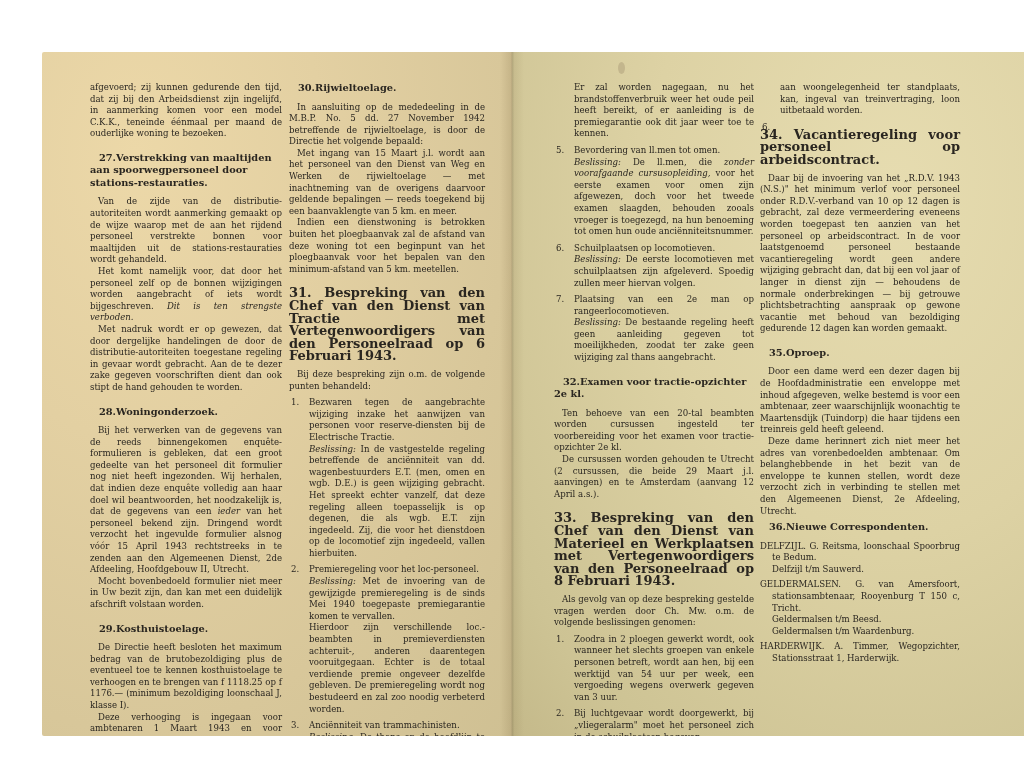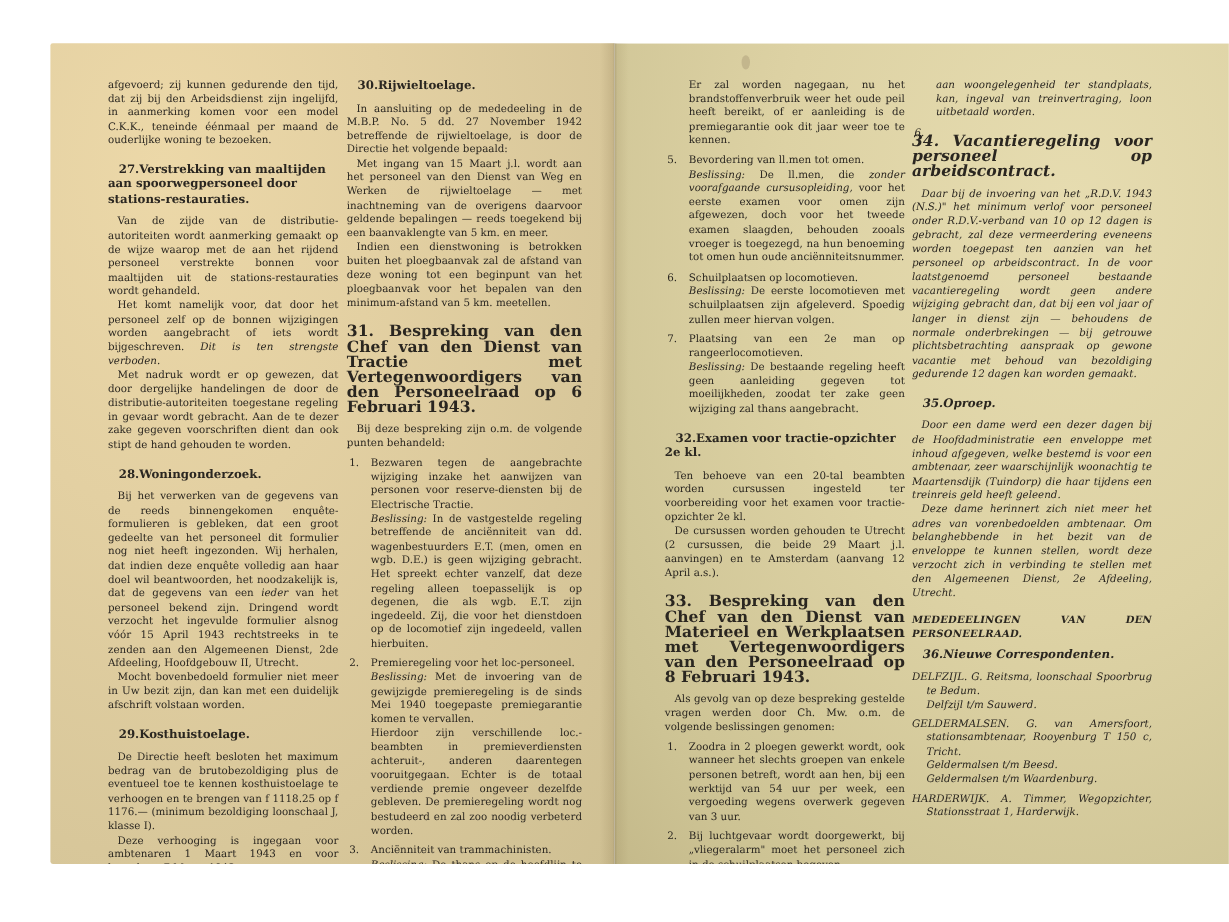--- a/index.html
+++ b/index.html
@@ -1,32 +1,32 @@
 <!DOCTYPE html>
 <html><head>
 <meta charset="utf-8">
 <style>
   html, body { margin:0; padding:0; }
   body { width:1024px; height:768px; background:#ffffff; position:relative; overflow:hidden;
          font-family:"DejaVu Serif", serif; color:#2a2620; }
-  .sheet { position:absolute; left:42px; top:36px; width:946px; height:684px; }
+  .sheet { position:absolute; left:42px; top:52px; width:946px; height:684px; }
   .page { position:absolute; top:0; height:684px; overflow:hidden; }
   .page.left { left:0; width:470px;
     background: radial-gradient(ellipse at 20% 15%, #ecd8a8 0%, #e3d0a2 35%, #d8c79a 70%, #cfc093 100%);
     border-radius:2px 0 0 2px; }
   .page.right { left:470px; width:544px;
     background: radial-gradient(ellipse at 70% 20%, #e6dcb0 0%, #ddd2a4 45%, #cdc394 85%, #c4b98a 100%);
     clip-path: polygon(0 0, 100% 0, 100% 94%, 96% 100%, 0 100%); }
   .fold { position:absolute; left:458px; top:0; width:24px; height:684px;
     background:linear-gradient(90deg, rgba(0,0,0,0) 0%, rgba(120,100,60,0.18) 45%, rgba(90,75,45,0.28) 50%, rgba(120,100,60,0.12) 60%, rgba(0,0,0,0) 100%); }
   .col { position:absolute; top:30px; font-size:8.6px; line-height:11.6px; text-align:justify; hyphens:auto; }
   .c1 { left:48px; width:192px; }
   .c2 { left:247px; width:196px; }
   .c3 { left:42px; width:200px; }
-  .c4 { left:248px; width:200px;font-style:italic; }
+  .c4 { left:248px; width:200px; }
   p { margin:0; text-indent:8px; }
   p.noindent { text-indent:0; }
   .h { font-weight:bold; font-size:9.8px; line-height:12.5px; margin:12px 0 7px 0; text-align:left; }
   .h .num { display:inline-block; min-width:26px;text-align:right; }
   .hbig { font-weight:bold; font-size:13px; line-height:12.6px; margin:12px 0 6px 0; text-align:justify; }
   .caps { font-weight:bold; font-size:8.4px; letter-spacing:0.2px; margin:10px 0 6px 0; }
   .item { position:relative; padding-left:20px; margin:5px 0 5px 0; }
   .item .n { position:absolute; left:2px; top:0; }
   .item p { text-indent:0; }
   i { font-style:italic; }
@@ -160,21 +160,20 @@
         <span>34.</span> <span>Vacantieregeling voor personeel op arbeidscontract.</span>
       </div>
       <p>Daar bij de invoering van het „R.D.V. 1943 (N.S.)" het minimum verlof voor personeel onder R.D.V.-verband van 10 op 12 dagen is gebracht, zal deze vermeerdering eveneens worden toegepast ten aanzien van het personeel op arbeidscontract. In de voor laatstgenoemd personeel bestaande vacantieregeling wordt geen andere wijziging gebracht dan, dat bij een vol jaar of langer in dienst zijn — behoudens de normale onderbrekingen — bij getrouwe plichtsbetrachting aanspraak op gewone vacantie met behoud van bezoldiging gedurende 12 dagen kan worden gemaakt.</p>
 
       <div class="h">
         <span class="num">35.</span><span>Oproep.</span>
       </div>
       <p>Door een dame werd een dezer dagen bij de Hoofdadministratie een enveloppe met inhoud afgegeven, welke bestemd is voor een ambtenaar, zeer waarschijnlijk woonachtig te Maartensdijk (Tuindorp) die haar tijdens een treinreis geld heeft geleend.</p>
       <p>Deze dame herinnert zich niet meer het adres van vorenbedoelden ambtenaar. Om belanghebbende in het bezit van de enveloppe te kunnen stellen, wordt deze verzocht zich in verbinding te stellen met den Algemeenen Dienst, 2e Afdeeling, Utrecht.</p>
 
-      <div class="caps">MEDEDEELINGEN VAN DEN PERSONEELRAAD.</div>
 
       <div class="h" style="margin-top:4px">
         <span class="num">36.</span><span>Nieuwe Correspondenten.</span>
       </div>
 
       <div class="corr">
         <p class="first">DELFZIJL. G. Reitsma, loonschaal Spoorbrug te Bedum.</p>
         <p class="sub">Delfzijl t/m Sauwerd.</p>
       </div>
       <div class="corr">

